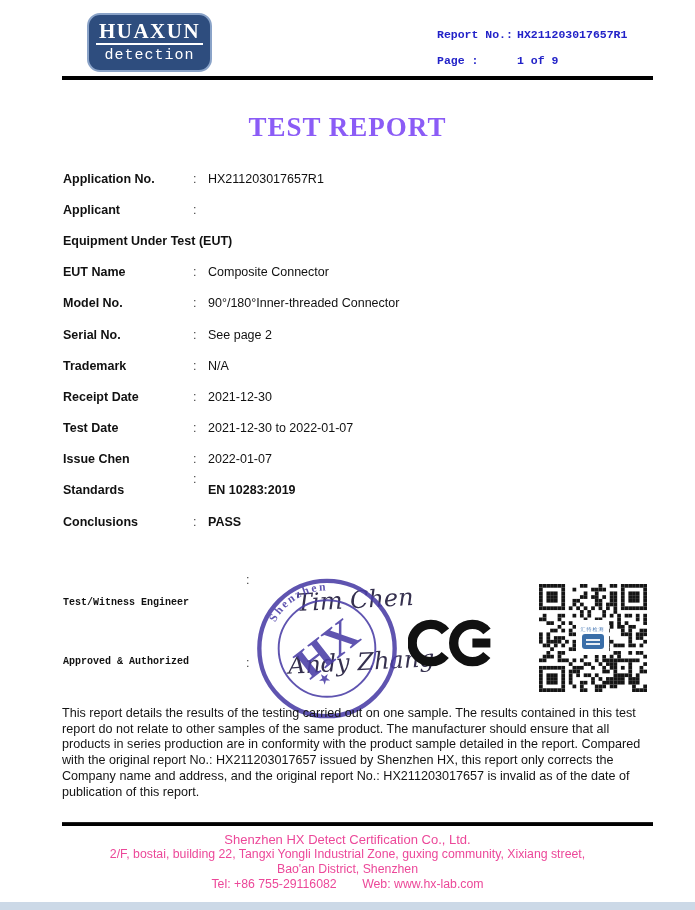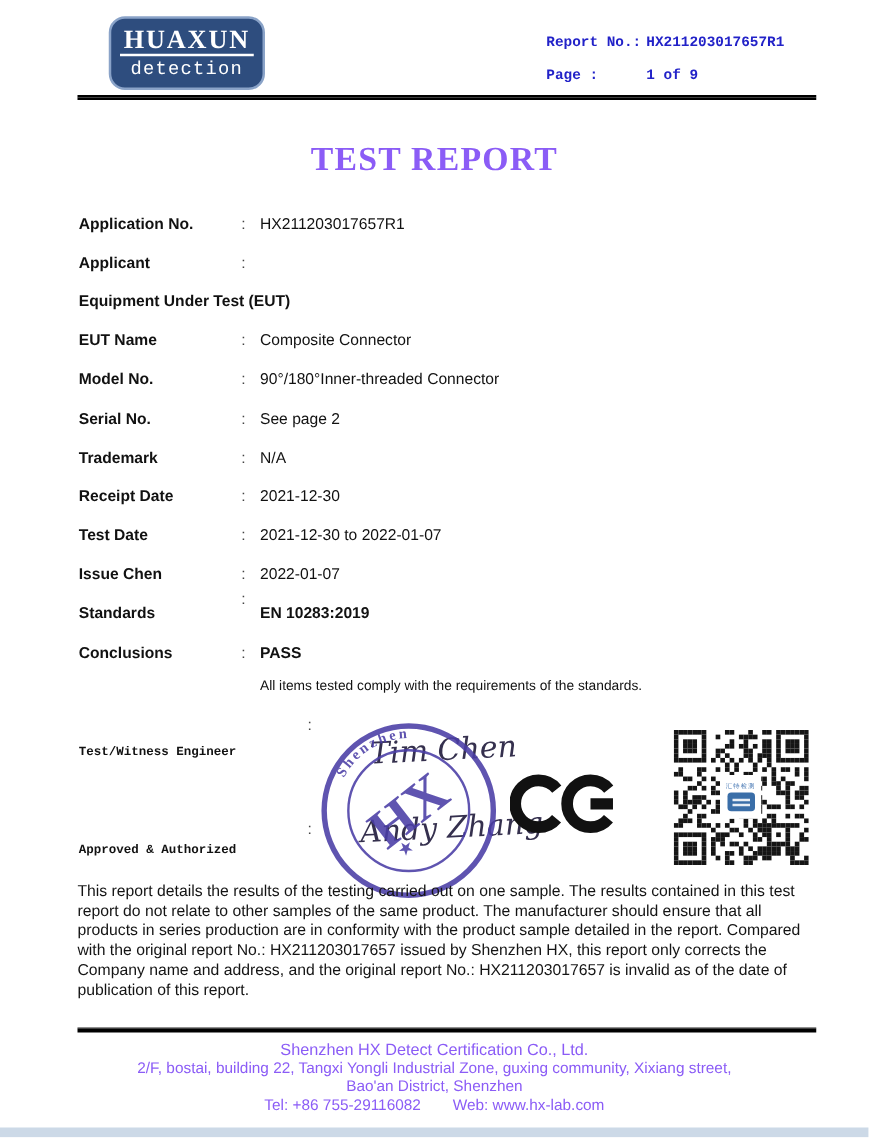--- a/index.html
+++ b/index.html
@@ -59,21 +59,21 @@
   .qr-logo .btn i { display:block; width:14px; height:2px; background:#e8eef5; }
 
   
   .disclaimer { position:absolute; left:62px; top:706px; width:584px;
     font-size:12.6px; line-height:15.7px; color:#141414; }
 
   
   .footer-rule { position:absolute; left:62px; top:822px; width:591px; height:4px;
     border-top:1.5px solid #222; border-bottom:3px solid #000; }
   .footer { position:absolute; left:0; top:832px; width:695px; text-align:center;
-    font-size:12.3px; line-height:15px; color:#8b5cf6; }
+    font-size:12.3px; line-height:15px; color:#ec4899; }
   .footer .f1 { font-size:13px; }
   .footer .f4 span { display:inline-block; }
   .footer .f4 .tel { margin-right:22px; }
 
   .bottom-band { position:absolute; left:0; bottom:0; width:100%; height:8px; background:#ccd9e7; }
 </style>
 </head>
 <body>
 
 <div class="page">
@@ -151,27 +151,26 @@
       <span class="colon colon-raised">:</span>
       <span class="val bold">EN 10283:2019</span>
     </div>
     <div class="frow">
       <span class="lbl">Conclusions</span>
       <span class="colon">:</span>
       <span class="val bold">PASS</span>
     </div>
   </div>
 
-  <div class="note">All items tested comply with the requirements of the standards.</div>
 
   <div class="sig-label" style="top:597px;">Test/Witness Engineer</div>
   <div class="sig-colon" style="top:573px;">:</div>
   <div class="sig-name n1">Tim Chen</div>
 
-  <div class="sig-label" style="top:656px;margin-top:19px;">Approved &amp; Authorized</div>
+  <div class="sig-label" style="top:656px;">Approved &amp; Authorized</div>
   <div class="sig-colon" style="top:656px;">:</div>
   <div class="sig-name n2">Andy Zhang</div>
 
   <svg class="stamp" viewBox="0 0 150 150">
     <circle cx="75" cy="75" r="70" fill="none" stroke="#4a3da6" stroke-width="4.5"></circle>
     <circle cx="75" cy="75" r="50" fill="none" stroke="#4a3da6" stroke-width="2"></circle>
     <path id="ringpath" d="M 75,15 A 60,60 0 1,1 74.9,15" fill="none"></path>
     <text font-size="12" font-weight="bold" letter-spacing="2.2" fill="#4a3da6" font-family="Liberation Serif, serif">
       <textPath href="#ringpath" startOffset="310">Shenzhen HX Detect Certification Co.,LTD.</textPath>
     </text>

